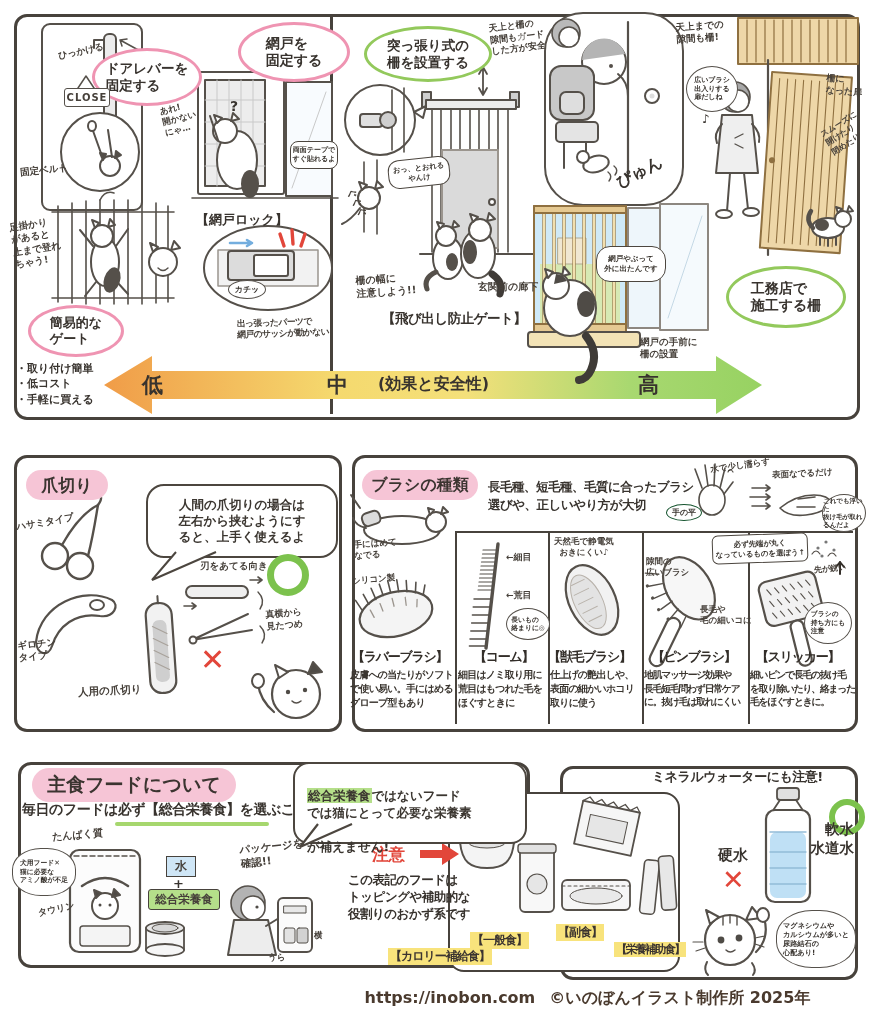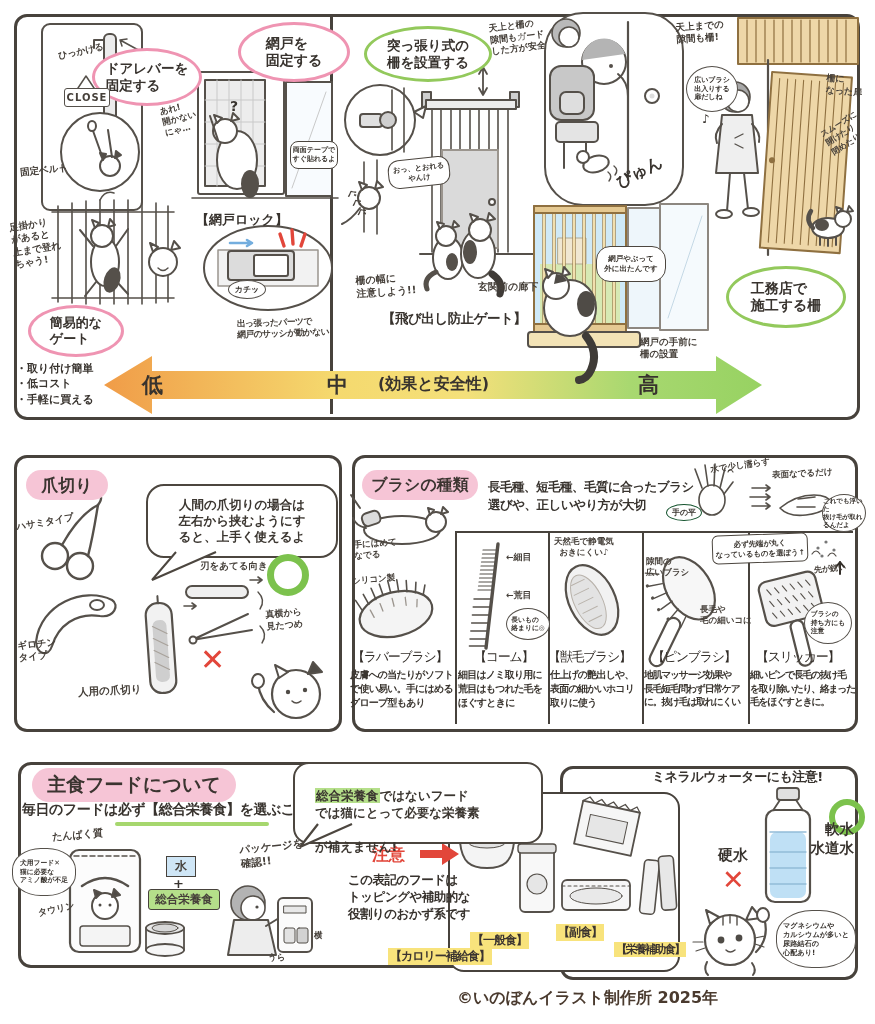--- a/index.html
+++ b/index.html
@@ -15,21 +15,21 @@
   .oval{display:flex;align-items:center;justify-content:center;text-align:left;
         border-radius:50%;background:#fff;font-weight:bold;line-height:1.25;color:#38332e}
   .pinkb{border:3px solid #ef94b2}
   .greenb{border:3px solid #93c95c}
   .pill{display:flex;align-items:center;justify-content:center;background:#f6c5d6;
         border-radius:99px;font-weight:bold;color:#3b3430}
   .bub{display:flex;align-items:center;justify-content:center;text-align:center;background:#fff;
        border:2px solid #4c463f;border-radius:14px;font-weight:bold;line-height:1.3;color:#3b3630}
   .thin{border-width:1.3px;font-weight:600}
   .desc{font-weight:bold;line-height:1.38;letter-spacing:-0.8px;color:#3b3630}
-  .bname{font-weight:normal;letter-spacing:-1.3px;color:#332e29;white-space:nowrap}
+  .bname{font-weight:bold;letter-spacing:-1.3px;color:#332e29;white-space:nowrap}
   .hly{background:#f8e37c;font-weight:bold;color:#3b3430;padding:0 2px;letter-spacing:-1px;white-space:nowrap}
   .hlg{background:#b5df8a;padding:0 1px}
   .red{color:#e2463a}
   .ok-ring{position:absolute;border-radius:50%;background:transparent;z-index:10}
 </style>
 </head>
 <body>
 
 <div class="page">
 
@@ -524,21 +524,21 @@
 アミノ酸が不足</div>
   <div class="t hand" style="left:38px;top:904px;font-size:9px;transform:rotate(-12deg)">タウリン</div>
   <div class="t" style="left:166px;top:856px;width:28px;height:19px;background:#cfe6f6;border:1.5px solid #47423c;font-size:12px;font-weight:bold;display:flex;align-items:center;justify-content:center">水</div>
   <div class="t bold" style="left:173px;top:876px;font-size:13px">+</div>
   <div class="t" style="left:148px;top:889px;width:70px;height:19px;background:#b5df8a;border:1.5px solid #47423c;border-radius:3px;font-size:11.5px;font-weight:bold;display:flex;align-items:center;justify-content:center">総合栄養食</div>
   <div class="t hand" style="left:240px;top:840px;font-size:10.5px;transform:rotate(-6deg)">パッケージを
 確認!!</div>
   <div class="t hand" style="left:268px;top:952px;font-size:8.5px">うら</div>
   <div class="t hand" style="left:314px;top:930px;font-size:8.5px">横</div>
 
-  <div class="t bub" style="left:293px;top:762px;width:206px;height:64px;font-size:12.5px;border-radius:16px;z-index:12;display:block;text-align:left;padding:7px 20px;line-height:1.35">
+  <div class="t bub" style="left:293px;top:762px;width:206px;height:64px;font-size:12.5px;border-radius:16px;z-index:12;display:block;text-align:left;padding:7px 12px;line-height:1.35">
     <span class="hlg">総合栄養食</span><span>ではないフード</span>
     <div>では猫にとって必要な栄養素</div>
     <div>が補えません!</div>
   </div>
   <div class="t red" style="left:372px;top:844px;font-size:16.5px;font-weight:bold">注意</div>
   <div class="t bold" style="left:348px;top:872px;font-size:12.5px;line-height:1.35;letter-spacing:-0.5px">この表記のフードは
 トッピングや補助的な
 役割りのおかず系です</div>
   <div class="t hly" style="left:470px;top:932px;font-size:12px;z-index:12">【一般食】</div>
   <div class="t hly" style="left:556px;top:924px;font-size:12px;z-index:12">【副食】</div>
@@ -550,20 +550,21 @@
   <div class="t red" style="left:722px;top:864px;font-size:27px;font-weight:bold">✕</div>
   <div class="ok-ring" style="left:829px;top:799px;width:24px;height:24px;border:6px solid #7cc24d"></div>
   <div class="t bold" style="left:806px;top:820px;font-size:14.5px;text-align:right;width:48px">軟水
 水道水</div>
   <div class="t oval" style="left:776px;top:910px;width:78px;height:56px;font-size:7.2px;border:1.2px solid #55504a;border-radius:45%;font-weight:600;z-index:11">マグネシウムや
 カルシウムが多いと
 尿路結石の
 心配あり!</div>
 
   <div class="t" style="left:300px;top:988px;width:575px;display:flex;justify-content:center;gap:14px;font-size:16px;color:#4a3a2e;font-weight:600">
+    <span>https://inobon.com</span>
     <span>©いのぼんイラスト制作所 2025年</span>
   </div>
 
   <svg class="tails" width="875" height="1024" viewBox="0 0 875 1024">
     <path d="M176 552 L152 580 L216 552" fill="#fff" stroke="#4c463f" stroke-width="2"></path>
     <path d="M318 824 L300 847 L352 824" fill="#fff" stroke="#4c463f" stroke-width="2.2"></path>
   </svg>
 </div>
 
 </body></html>

